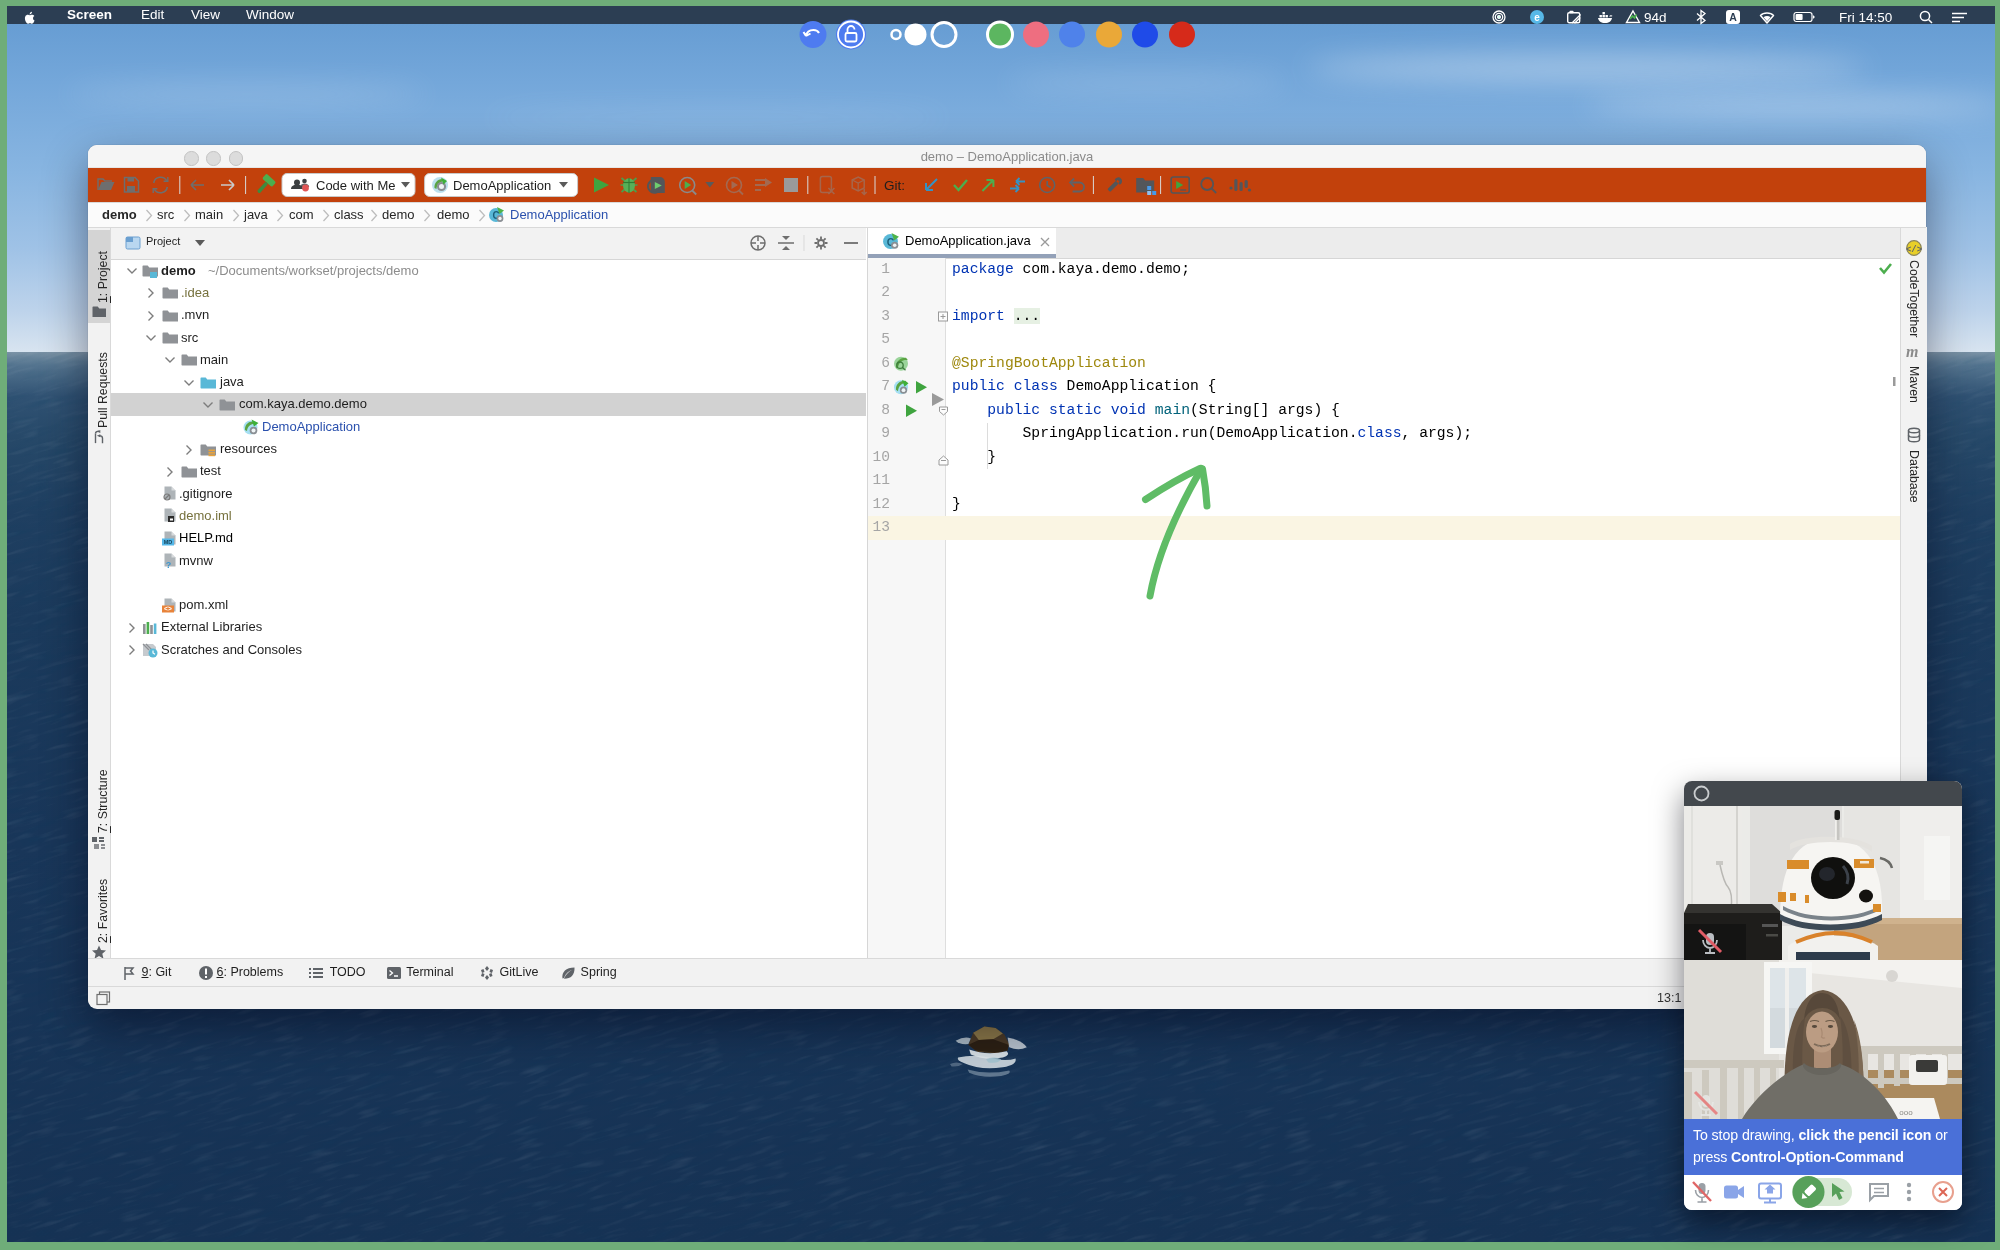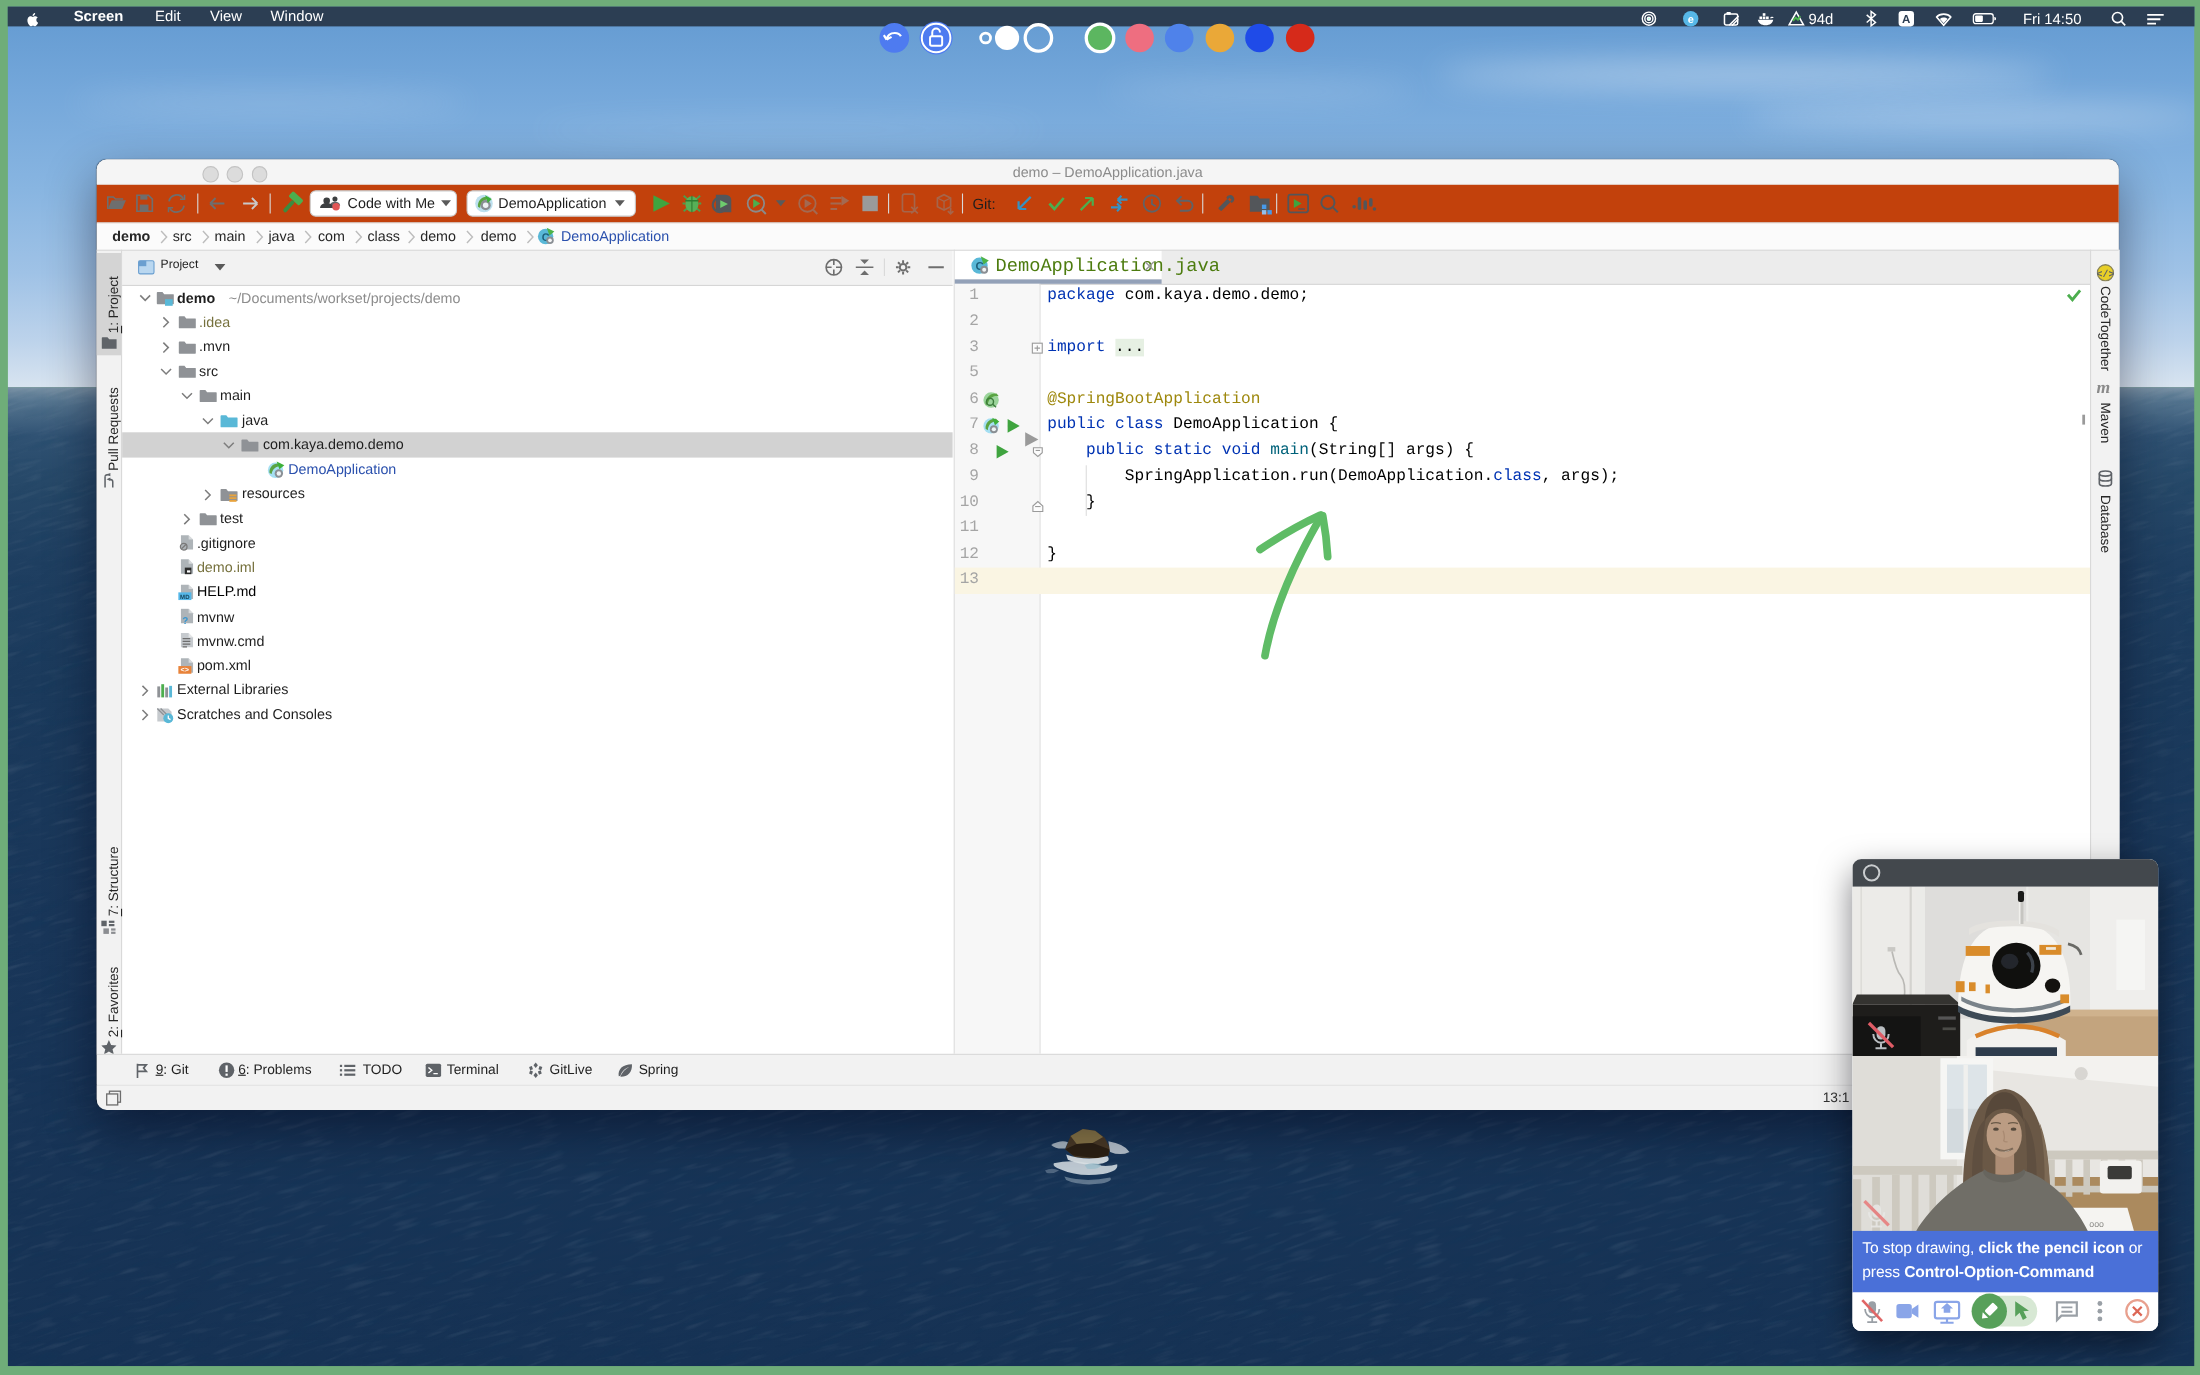--- a/index.html
+++ b/index.html
@@ -502,29 +502,20 @@
         </svg>
         <span class="tx" style="left:68px;color:#000000;">HELP.md</span>
       </div>
     <div class="trow" style="top:322.5px;">
         <svg class="ticon" style="left:51px;color:#aeb4b8;" width="16" height="16">
           <use href="#filei"></use>
           <text x="6.5" y="14.5" text-anchor="middle" font-size="9" font-weight="bold" fill="#3a96d0" font-family="Liberation Sans">?</text>
         </svg>
         <span class="tx" style="left:68px;">mvnw</span>
       </div>
-    <div class="trow" style="top:344.8px;">
-        <svg class="ticon" style="left:51px;color:#c6cace;" width="16" height="16">
-          <use href="#filei"></use>
-          <g stroke="#6e6e6e" stroke-width="1.1">
-            <path d="M4 5.5 h7 M4 8 h7 M4 10.5 h7 M4 13 h4"></path>
-          </g>
-        </svg>
-        <span class="tx" style="left:68px;">mvnw.cmd</span>
-      </div>
     <div class="trow" style="top:367.1px;">
         <svg class="ticon" style="left:51px;color:#aeb4b8;" width="16" height="16">
           <use href="#filei"></use>
           <rect x="0" y="7.5" width="12" height="7" fill="#e8833a"></rect>
           <text x="6" y="13.3" text-anchor="middle" font-size="6.5" font-weight="bold" fill="#fff" font-family="Liberation Mono">&lt;&gt;</text>
         </svg>
         <span class="tx" style="left:68px;">pom.xml</span>
       </div>
     <div class="trow" style="top:389.4px;">
         <svg class="ticon" style="left:13px;" width="16" height="16">
@@ -597,21 +588,21 @@
     <div id="tabbar">
       <div id="tab1"></div>
         <div id="tabund"></div>
       <svg style="position:absolute;left:14px;top:5px;" width="18" height="18" viewBox="0 0 17 17">
           <circle cx="8" cy="9" r="7" fill="#59b8d7"></circle>
           <text x="8.2" y="13" font-size="10" font-weight="bold" fill="#1d5f7a" text-anchor="middle" font-family="Liberation Sans">C</text>
           <path d="M9 1 L16 4.5 L11.5 8z" fill="#4db348"></path>
           <circle cx="12" cy="12.5" r="3.4" fill="#8a8f94"></circle>
           <circle cx="12" cy="12.5" r="1.7" fill="#f2f3f4"></circle>
         </svg>
-      <span style="position:absolute;left:37px;top:6px;font-size:17px;color:#4d7c0f;font-family:Liberation Mono, monospace;">DemoApplication.java</span>
+      <span style="position:absolute;left:37px;top:6px;font-size:13px;color:#000000;">DemoApplication.java</span>
       <svg style="position:absolute;left:172px;top:10px;" width="10" height="10">
           <path d="M1 1 L9 9 M9 1 L1 9" stroke="#9a9a9a" stroke-width="1.3"></path>
         </svg>
     </div>
     <div id="gutter"></div>
       <div id="gutline"></div>
     <div id="curline"></div>
     <div class="lnum" style="left:0;width:22px;top:30.95px;">1</div>
     <div class="lnum" style="left:0;width:22px;top:54.45px;">2</div>
     <div class="lnum" style="left:0;width:22px;top:77.95px;">3</div>

